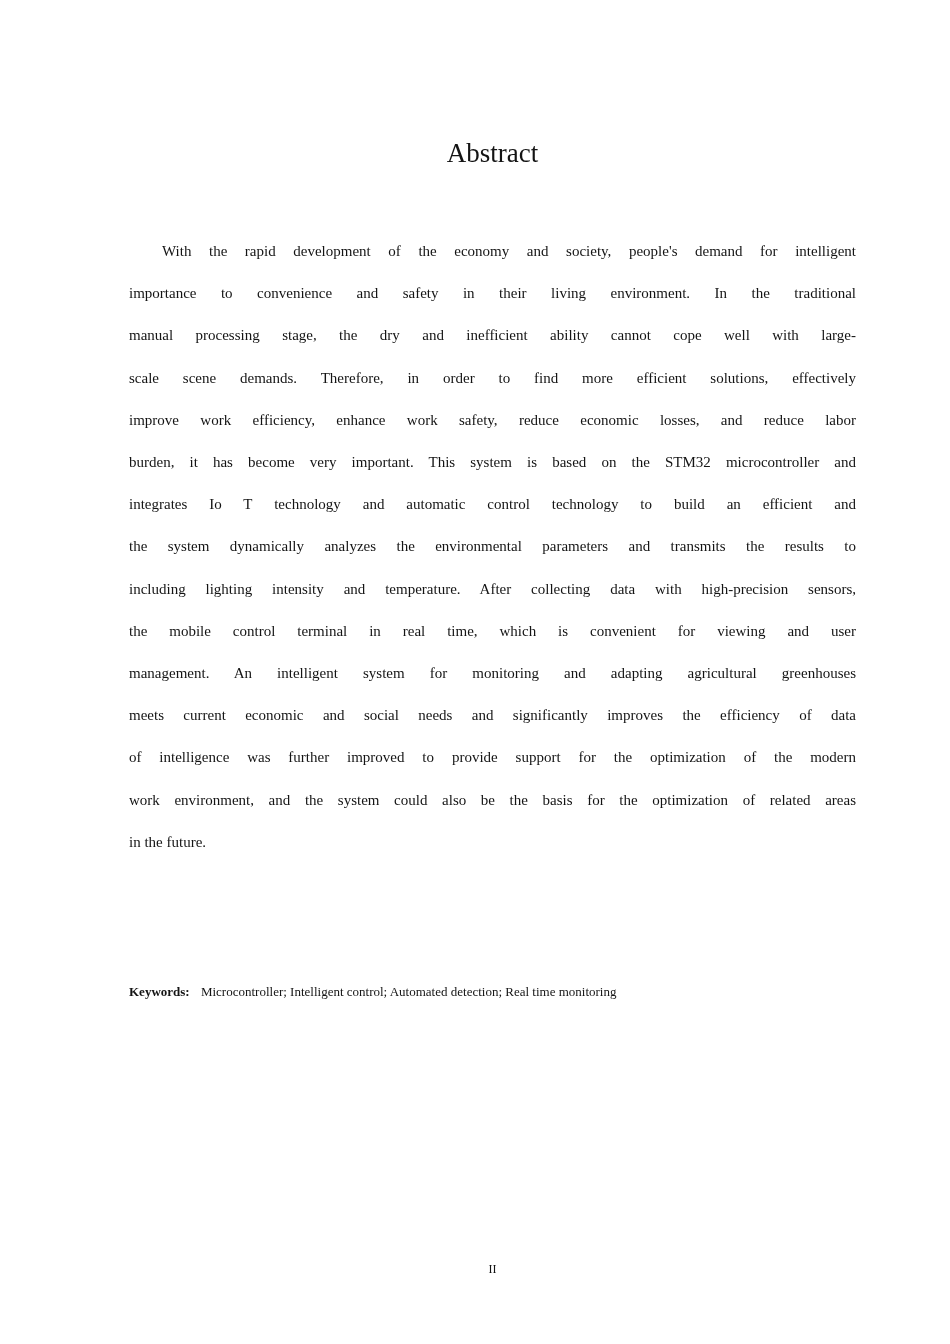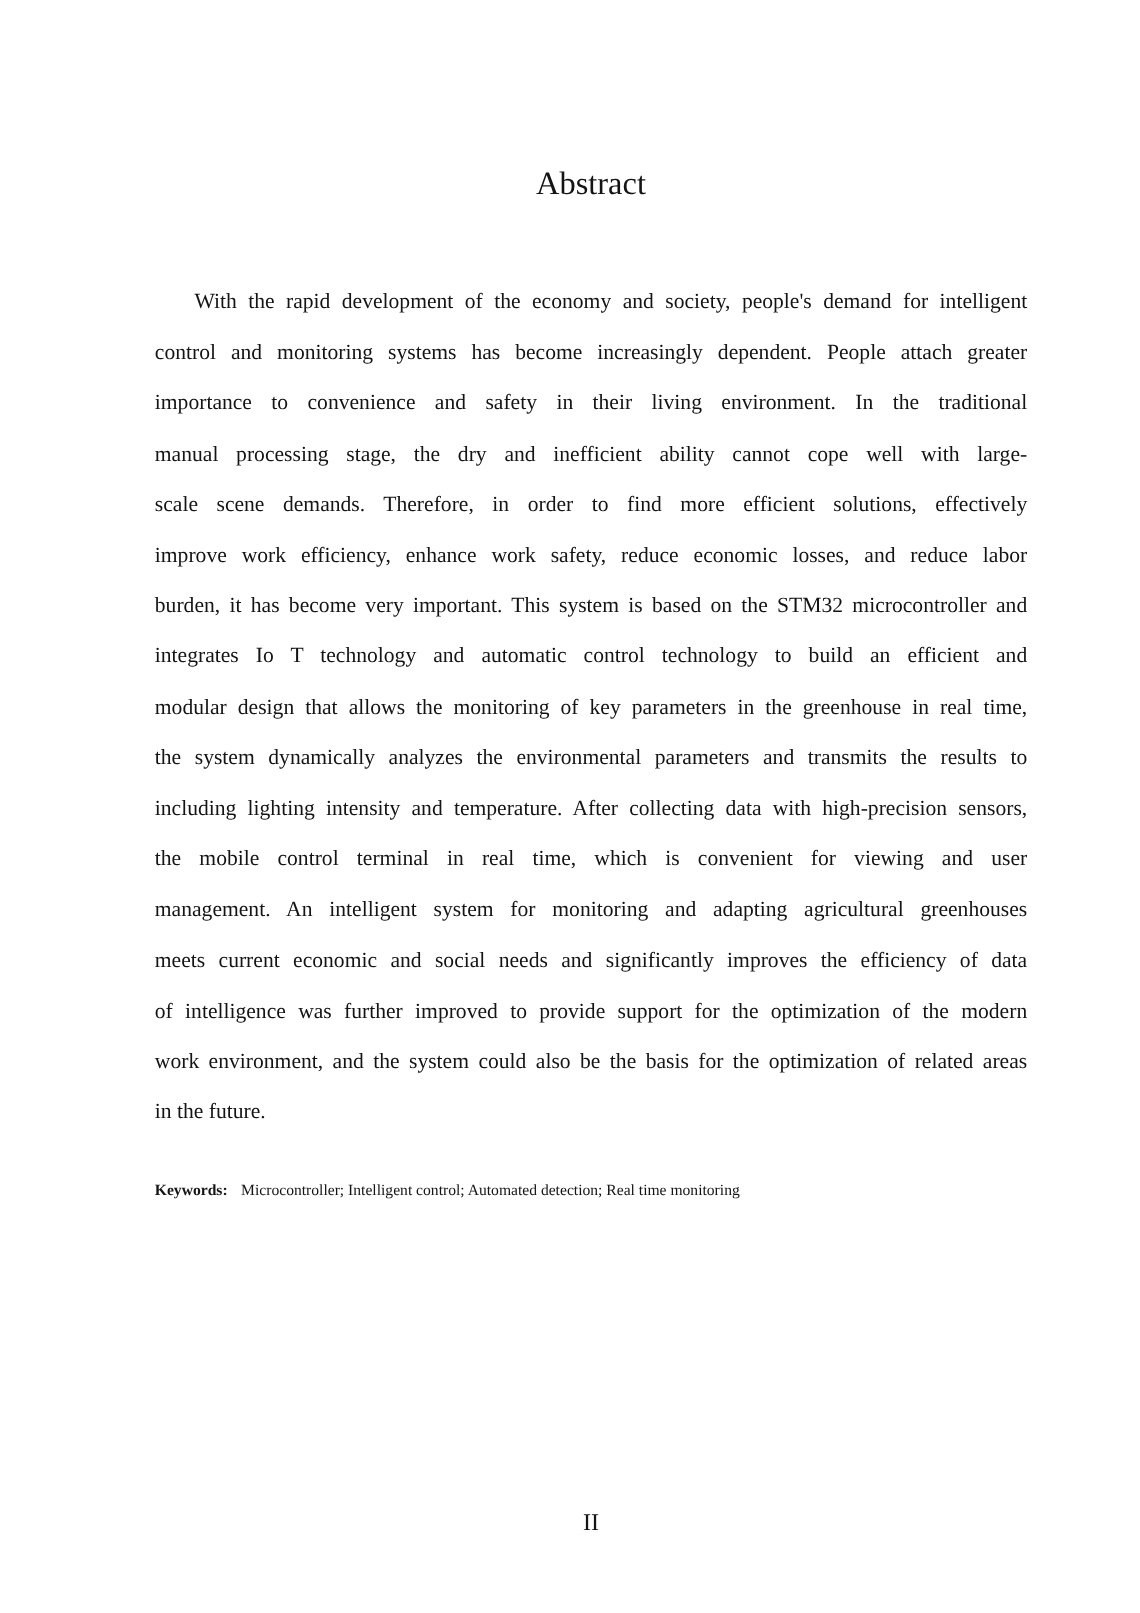--- a/index.html
+++ b/index.html
@@ -22,21 +22,21 @@
     text-align: center;
     font-size: 27px;
     line-height: 34px;
     font-weight: normal;
   }
   .abstract-body {
     position: absolute;
     top: 217px;
     left: 113px;
     width: 737px;
-    font-size: 18px;
+    font-size: 15px;
     line-height: 37.2px;
   }
   .line {
     text-align: justify;
     text-align-last: justify;
   }
   .line.first { text-indent: 33px; }
   .line.last  { text-align-last: left; }
   .keywords {
     position: absolute;
@@ -46,41 +46,39 @@
     font-size: 13px;
     line-height: 37.2px;
   }
   .keywords .label { font-weight: bold; }
   .page-number {
     position: absolute;
     top: 1247px;
     left: 113px;
     width: 737px;
     text-align: center;
-    font-size: 20px;
+    font-size: 12px;
     line-height: 20px;
   }
 </style>
 </head>
 <body>
 
 <div class="page">
 
   <h1 class="title">Abstract</h1>
 
   <div class="abstract-body">
       <div class="line first">With the rapid development of the economy and society, people's demand for intelligent</div>
-      <div class="line">control and monitoring systems has become increasingly dependent. People attach greater</div>
       <div class="line">importance to convenience and safety in their living environment. In the traditional</div>
       <div class="line">manual processing stage, the dry and inefficient ability cannot cope well with large-</div>
       <div class="line">scale scene demands. Therefore, in order to find more efficient solutions, effectively</div>
       <div class="line">improve work efficiency, enhance work safety, reduce economic losses, and reduce labor</div>
       <div class="line">burden, it has become very important. This system is based on the STM32 microcontroller and</div>
       <div class="line">integrates Io T technology and automatic control technology to build an efficient and</div>
-      <div class="line">modular design that allows the monitoring of key parameters in the greenhouse in real time,</div>
       <div class="line">the system dynamically analyzes the environmental parameters and transmits the results to</div>
       <div class="line">including lighting intensity and temperature. After collecting data with high-precision sensors,</div>
       <div class="line">the mobile control terminal in real time, which is convenient for viewing and user</div>
       <div class="line">management. An intelligent system for monitoring and adapting agricultural greenhouses</div>
       <div class="line">meets current economic and social needs and significantly improves the efficiency of data</div>
       <div class="line">of intelligence was further improved to provide support for the optimization of the modern</div>
       <div class="line">work environment, and the system could also be the basis for the optimization of related areas</div>
       <div class="line last">in the future.</div>
     </div>
 

